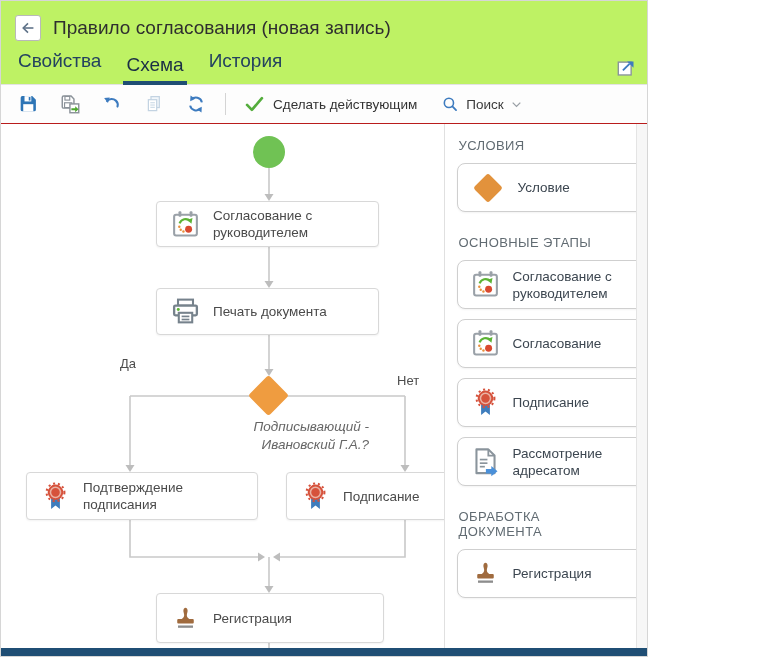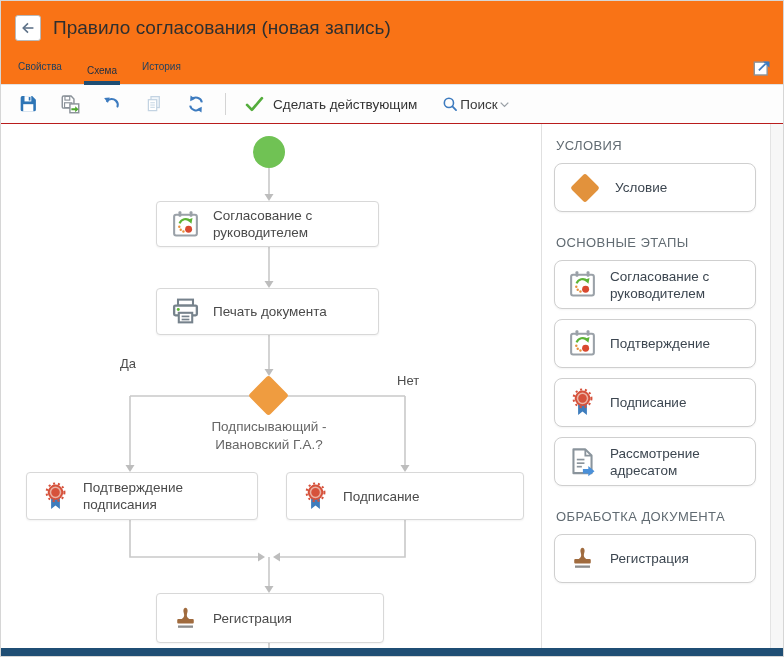--- a/index.html
+++ b/index.html
@@ -1,53 +1,53 @@
 <!DOCTYPE html>
 <html><head>
 <meta charset="utf-8">
 <style>
   * { box-sizing: border-box; margin: 0; padding: 0; }
   html,body { background:#fff; }
   body { font-family: "Liberation Sans", sans-serif; color:#333; }
-  .window { position:relative; width:784px; height:657px; border:1px solid #d6d6d6; background:#f97316; overflow:hidden; }
+  .window { position:relative; width:648px; height:657px; border:1px solid #d6d6d6; background:#bef264; overflow:hidden; }
 
   
   .hdr { height:54px; display:flex; align-items:center; padding:0 14px; }
   .back-btn { width:26px; height:26px; border:1px solid #b9b9b9; border-radius:3px; background:#fff; display:flex; align-items:center; justify-content:center; cursor:pointer; flex:0 0 auto; }
   .title { font-size:19px; color:#2f2f2f; margin-left:12px; white-space:nowrap; }
 
   
   .tabs { height:30px; display:flex; align-items:flex-end; padding:0 14px; border-bottom:1px solid #e3e3e3; position:relative; }
-  .tab { font-size:10px; color:#24425f; padding:0 3px 9px 3px; margin-right:19px; cursor:pointer; border-bottom:4px solid transparent; margin-bottom:-1px; }
+  .tab { font-size:19px; color:#24425f; padding:0 3px 9px 3px; margin-right:19px; cursor:pointer; border-bottom:4px solid transparent; margin-bottom:-1px; }
   .tab.active { font-weight:normal; color:#1b2e45; border-bottom-color:#1f4e74; padding-bottom:5px; }
   .expand-btn { position:absolute; right:10px; top:2px; width:22px; height:22px; cursor:pointer; }
 
   
   .toolbar { height:39px; display:flex; align-items:center; padding:0 12px; border-bottom:1px solid #b91c1c; background:#fdfdfd; }
   .tb-btn { width:30px; height:28px; display:flex; align-items:center; justify-content:center; margin-right:12px; cursor:pointer; border-radius:2px; }
   .tb-btn.disabled { cursor:default; }
   .tb-sep { width:1px; height:22px; background:#d4d4d4; margin:0 10px 0 2px; }
   .tb-text-btn { display:flex; align-items:center; gap:8px; padding:0 8px; height:28px; cursor:pointer; font-size:13.5px; color:#333; }
-  .tb-search { display:flex; align-items:center; margin-left:10px; padding:0 6px; height:28px; cursor:pointer; font-size:13.5px; color:#3b3b3b; }
+  .tb-search { display:flex; align-items:center; gap:6px; margin-left:10px; padding:0 6px; height:28px; cursor:pointer; font-size:13.5px; color:#3b3b3b; }
 
   
   .content { display:flex; height:524px; }
   .canvas { position:relative; width:540px; height:100%; background:#fff; overflow:hidden; }
   .v-divider { width:1px; background:#e0e0e0; }
   .sidebar { width:228px; background:#fff; padding:14px 14px 0 12px; overflow:hidden; }
   .scroll-strip { width:13px; background:#f7f7f7; border-left:1px solid #e4e4e4; }
 
   
   .connectors { position:absolute; left:0; top:0; z-index:0; }
   .node { position:absolute; z-index:1; background:#fff; border:1px solid #d8d8d8; border-radius:4px; display:flex; align-items:center; padding:0 10px 0 13px; gap:12px; box-shadow:0 1px 2px rgba(0,0,0,0.05); cursor:pointer; }
   .node-label { font-size:13.5px; color:#4a4a4a; line-height:17px; }
   .start-node { position:absolute; z-index:1; width:32px; height:32px; border-radius:50%; background:#70c254; cursor:pointer; }
   .diamond { position:absolute; z-index:1; width:29px; height:29px; background:#ef9c40; border-radius:3px; transform:rotate(45deg); cursor:pointer; }
   .edge-label { position:absolute; z-index:1; font-size:13px; color:#4d4d4d;text-align:right; }
-  .cond-label { position:absolute; z-index:1; width:200px; text-align:center; font-size:13.5px; color:#666; line-height:18px; cursor:default; }
+  .cond-label { position:absolute; z-index:1; width:200px; text-align:right; font-size:13.5px; color:#666; line-height:18px; cursor:default;font-style:italic; }
 
   
   .section-title { font-size:13px; color:#616b72; letter-spacing:0.4px; margin:0 0 10px 2px; }
   .section { margin-bottom:23px; }
   .palette-card { display:flex; align-items:center; gap:12px; width:202px; height:49px; background:#fff; border:1px solid #cfcfcf; border-radius:8px; padding:0 8px 0 12px; margin-bottom:10px; box-shadow:0 1px 2px rgba(0,0,0,0.05); cursor:pointer; }
   .card-label { font-size:13.5px; color:#3c4650; line-height:17px; }
   .icon-box { flex:0 0 auto; display:flex; align-items:center; justify-content:center; }
 
   
   .bottom-bar { height:8px; background:#1f4e74; }
@@ -303,21 +303,21 @@
               </svg>
             </span>
           <span class="card-label">Согласование с руководителем</span>
         </div>
         <div class="palette-card">
           <span class="icon-box">
               <svg width="31" height="31" viewBox="0 0 24 24">
                 <use href="#i-approval"></use>
               </svg>
             </span>
-          <span class="card-label">Подтверждение</span>
+          <span class="card-label">Согласование</span>
         </div>
         <div class="palette-card">
           <span class="icon-box">
               <svg width="31" height="31" viewBox="0 0 24 24">
                 <use href="#i-seal"></use>
               </svg>
             </span>
           <span class="card-label">Подписание</span>
         </div>
         <div class="palette-card">

